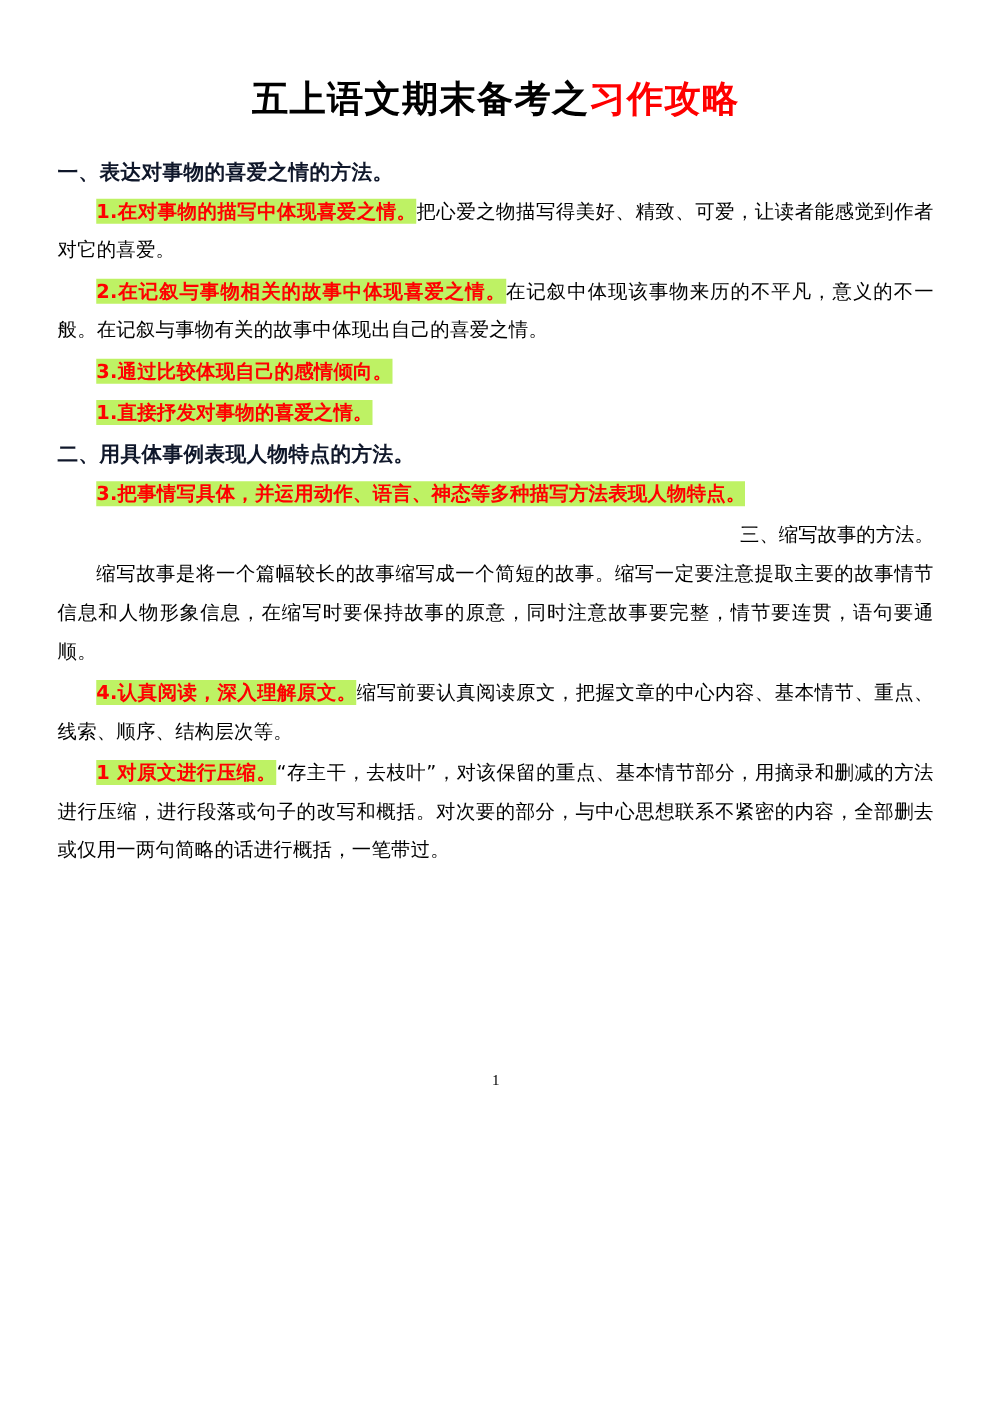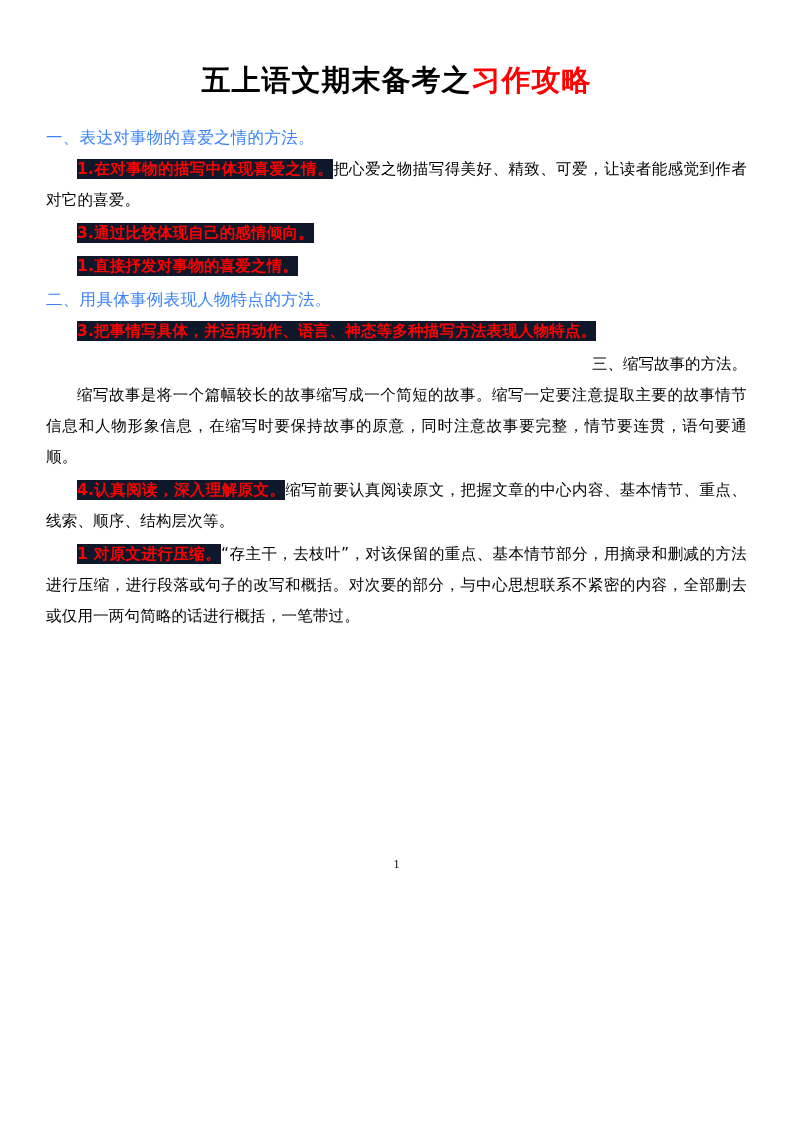--- a/index.html
+++ b/index.html
@@ -38,29 +38,29 @@
     line-height: 1.95;
     margin: 0 0 2px 0;
     text-align: justify;
     text-justify: inter-ideograph;
     letter-spacing: 0.2px;
   }
   .indent {
     text-indent: 2em;
   }
   .heading-red {
-    color: #3b82f6;
-    font-weight: normal;
+    color: #0f172a;
+    font-weight: bold;
     font-size: 16.5px;
     line-height: 1.95;
     margin: 0;
     letter-spacing: 0.3px;
   }
   .hl {
-    background: #0f172a;
+    background: #bef264;
     color: #ff0000;
     font-weight: bold;
     padding: 1px 0;
     box-decoration-break: clone;
     -webkit-box-decoration-break: clone;
   }
   .sec-plain {
     color: #000000;
     font-size: 16.5px;
     line-height: 1.95;
@@ -91,20 +91,23 @@
   <h1 class="doc-title">
     <span class="t-black">五上语文期末备考之</span><span class="t-red">习作攻略</span>
   </h1>
 
   <p class="heading-red">一、表达对事物的喜爱之情的方法。</p>
 
   <p class="para indent body-sans">
     <span class="hl">1.在对事物的描写中体现喜爱之情。</span><span>把心爱之物描写得美好、精致、可爱，让读者能感觉到作者对它的喜爱。</span>
   </p>
 
+  <p class="para indent body-sans">
+    <span class="hl">2.在记叙与事物相关的故事中体现喜爱之情。</span><span>在记叙中体现该事物来历的不平凡，意义的不一般。在记叙与事物有关的故事中体现出自己的喜爱之情。</span>
+  </p>
 
   <p class="para indent body-sans">
     <span class="hl">3.通过比较体现自己的感情倾向。</span><span></span>
   </p>
 
   <p class="para indent body-sans">
     <span class="hl">1.直接抒发对事物的喜爱之情。</span><span></span>
   </p>
 
   <p class="heading-red">二、用具体事例表现人物特点的方法。</p>

